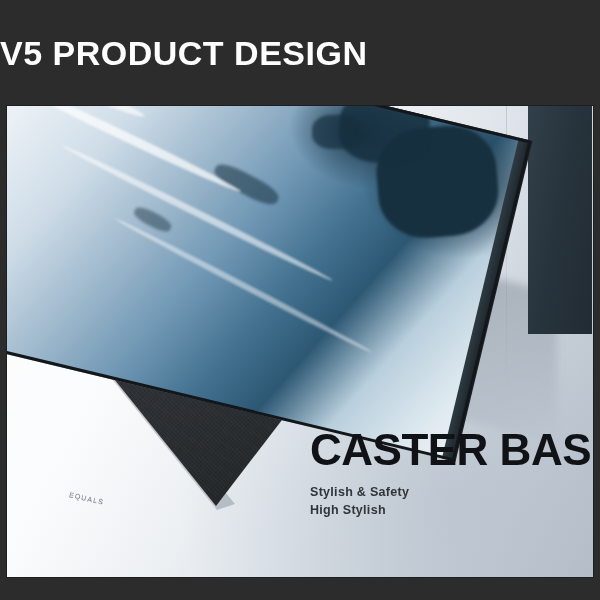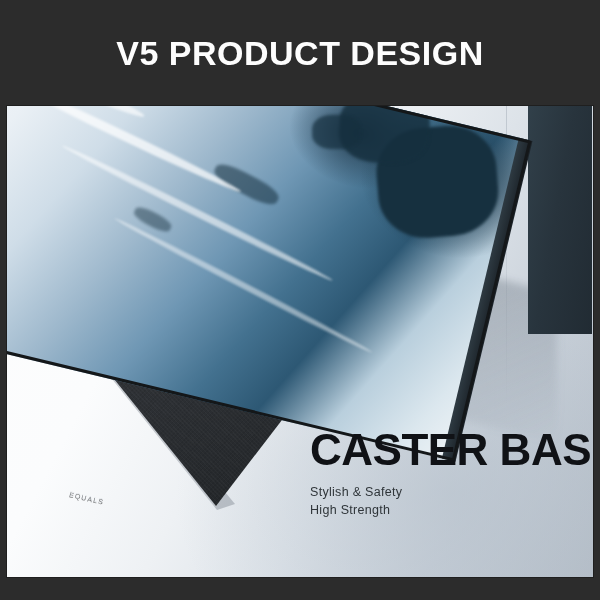--- a/index.html
+++ b/index.html
@@ -24,21 +24,20 @@
 
   
   .header {
     position: absolute;
     left: 0; top: 0;
     width: 600px;
     height: 105px;
     background: #2c2c2c;
     display: flex;
     align-items: center;
-    justify-content: center;
   }
   .header-title {
     color: #fdfdfd;
     font-size: 34px;
     font-weight: bold;
     letter-spacing: 0.5px;
     line-height: 1;
     white-space: nowrap;
     -webkit-font-smoothing: antialiased;
   }
@@ -281,20 +280,21 @@
   .caption-list {
     list-style: none;
     margin: 0;
     padding: 0;
   }
   .caption-list li {
     font-size: 12.5px;
     color: #2f3539;
     line-height: 17.5px;
     letter-spacing: 0.3px;
+    font-weight: bold;
   }
 
   
   .footer-strip {
     position: absolute;
     left: 0;
     top: 578px;
     width: 600px;
     height: 22px;
     background: #2c2c2c;
@@ -346,19 +346,19 @@
         </div>
         <div class="monitor-side"></div>
         <div class="bezel"></div>
       </div>
     </div>
 
     <div class="caption">
       <div class="caption-title">CASTER BASE</div>
       <ul class="caption-list">
         <li>Stylish &amp; Safety</li>
-        <li>High Strength</li>
+        <li>High Stylish</li>
       </ul>
     </div>
   </div>
 
   <div class="footer-strip"></div>
 </div>
 
 </body></html>

